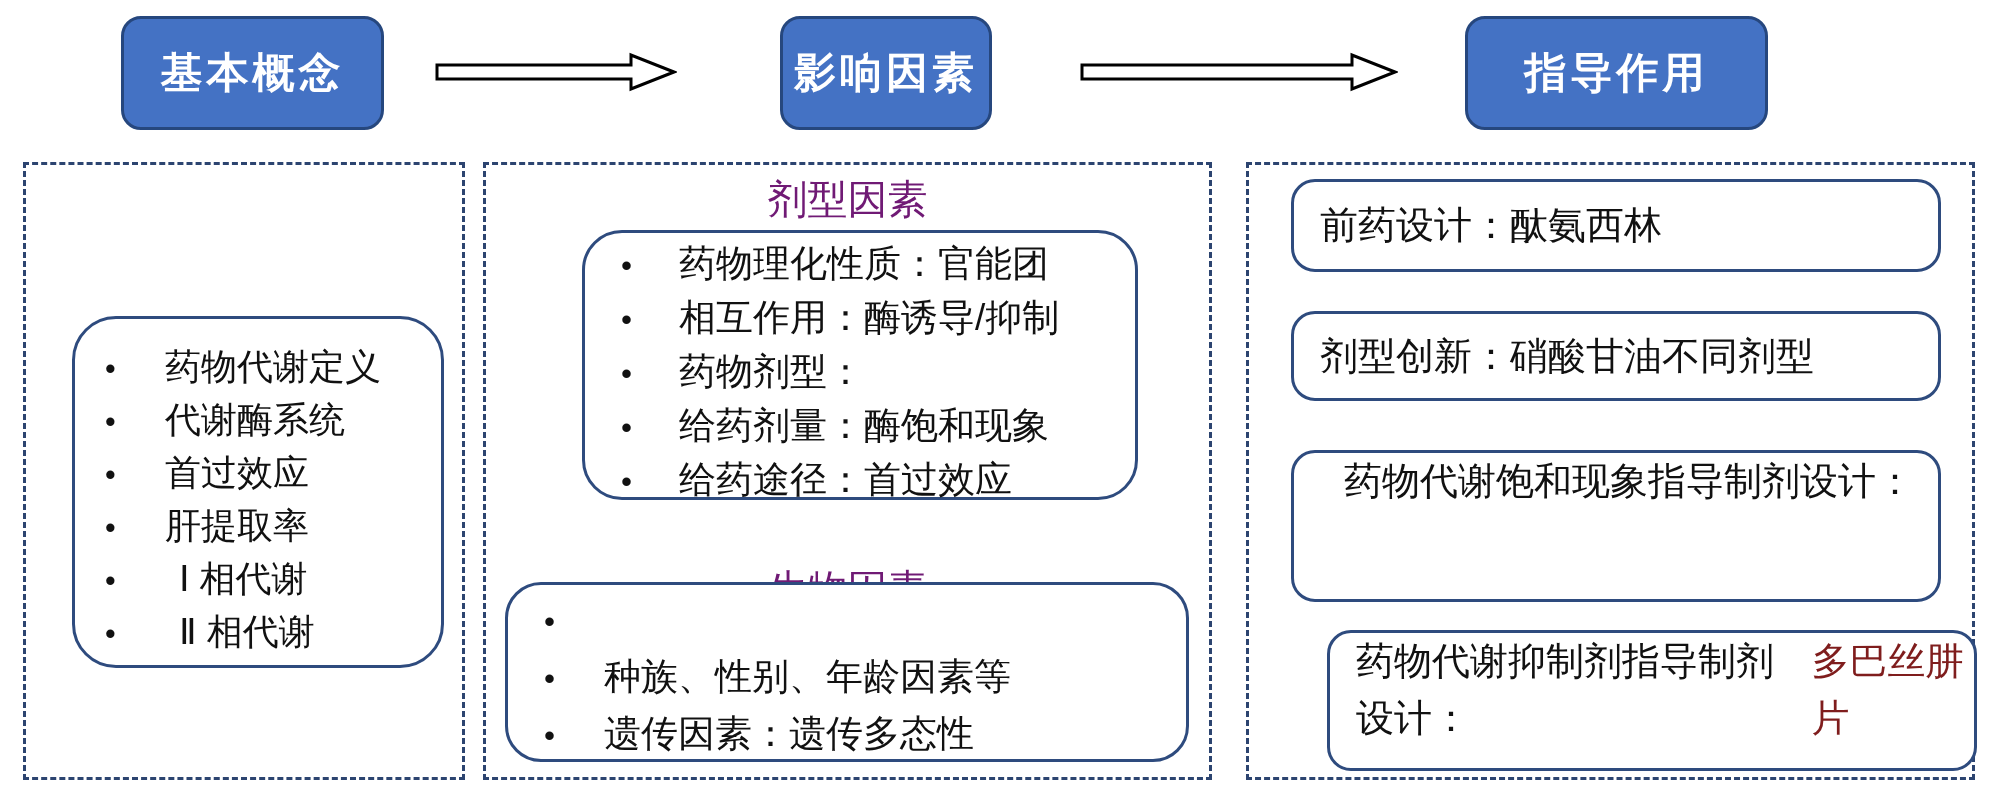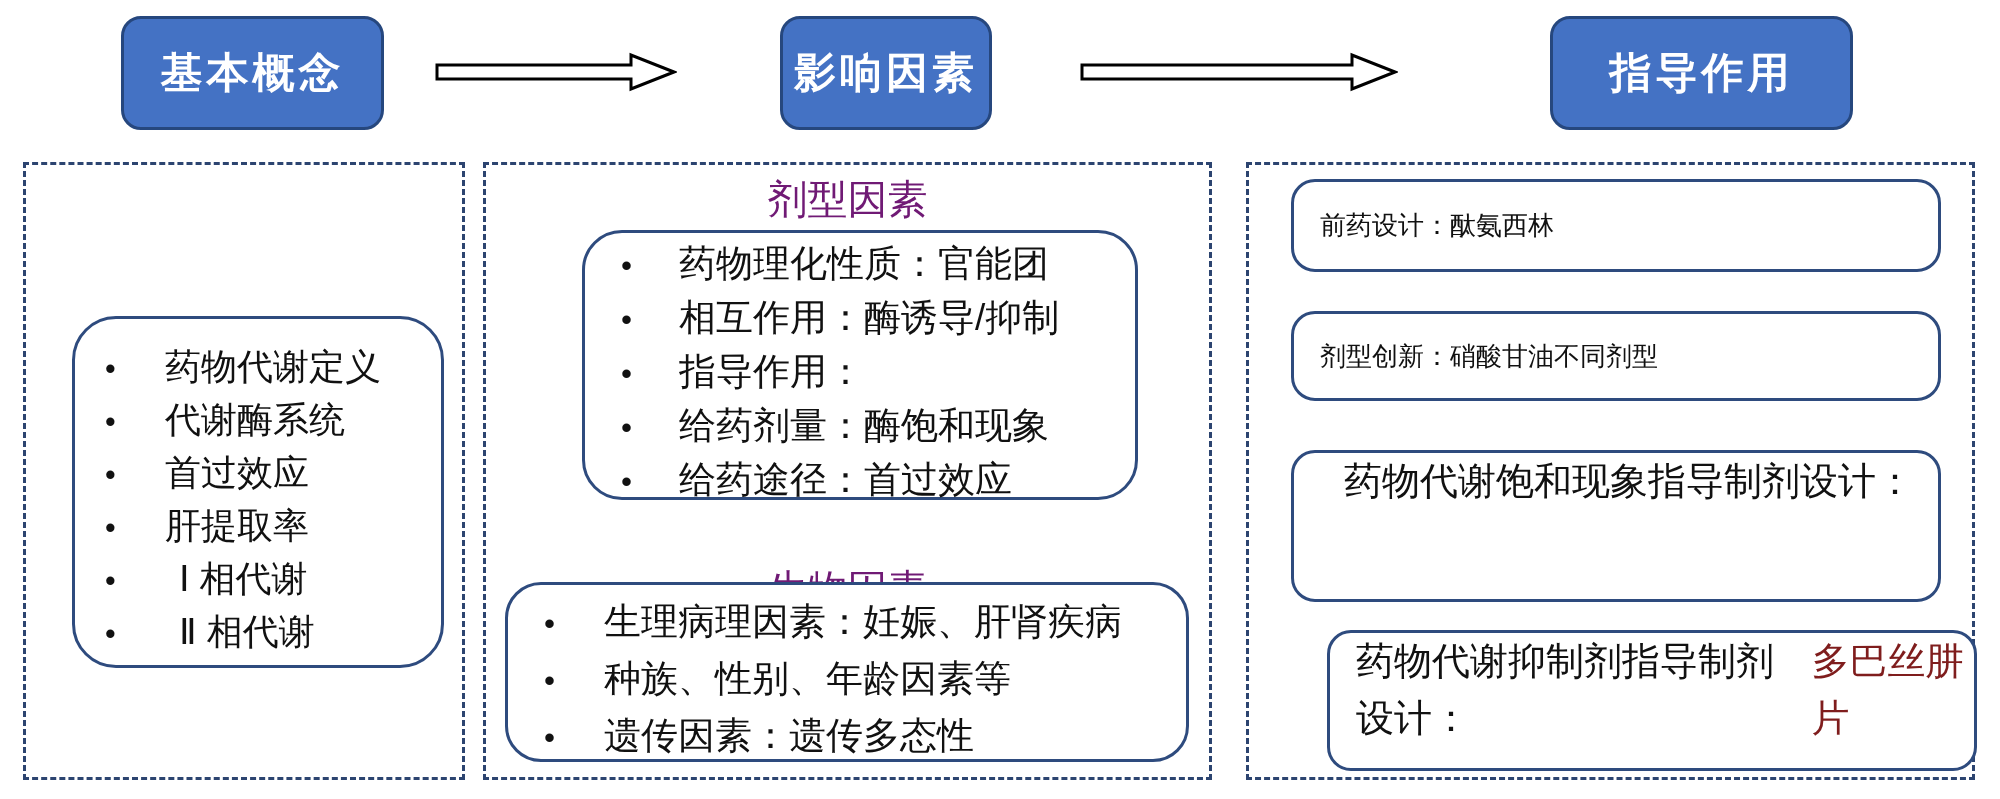--- a/index.html
+++ b/index.html
@@ -11,21 +11,21 @@
   }
   
   .hdr {
     position:absolute; top:16px; height:114px;
     background:#4472C4; border:3px solid #26477e; border-radius:20px;
     color:#ffffff; font-size:42px; font-weight:bold; letter-spacing:4px;
     display:flex; align-items:center; justify-content:center;
   }
   #hdr1 { left:121px; width:263px; }
   #hdr2 { left:732px; width:212px;margin-left:48px; }
-  #hdr3 { left:1550px; width:303px; }
+  #hdr3 { left:1465px; width:303px; }
   
   .arrow { position:absolute; top:50px; height:44px; }
   #arrow1 { left:435px; width:242px; }
   #arrow2 { left:1080px; width:318px; }
   .arrow svg { width:100%; height:100%; display:block; }
   
   .panel {
     position:absolute; top:162px; height:618px;
     border:3px dashed #2c4470; background:#ffffff;
   }
@@ -35,21 +35,21 @@
   
   .rbox { position:absolute; background:#ffffff; border:3px solid #2e4b7e; }
   #left-box { left:46px; top:151px; width:372px; height:352px; border-radius:44px; padding-top:22px; }
   #mid-box1 { left:96px; top:65px;  width:556px; height:270px; border-radius:40px; padding-top:5px; }
   #mid-box2 { left:19px; top:417px; width:684px; height:180px; border-radius:36px; padding-top:9px; }
   .rblock   { left:42px; width:650px; border-radius:24px; padding-left:26px; }
   #rbox1 { top:14px;  height:93px; }
   #rbox2 { top:146px; height:90px; }
   #rbox3 { top:285px; height:152px; }
   #rbox4 { top:465px; height:141px;margin-left:36px; }
-  .oneline { display:flex; align-items:center; font-size:26px; }
+  .oneline { display:flex; align-items:center; font-size:38px; }
   .twoline { display:flex; justify-content:center; font-size:38px; line-height:57px; }
   
   .sec-title {
     position:absolute; left:0; width:100%; text-align:center;
     font-size:40px; color:#701a75;
   }
   #mid-h1 { top:7px; }
   #mid-h2 { top:349px;margin-top:48px; }
   
   ul.blist { list-style:none; margin:0; padding:0; }
@@ -126,40 +126,39 @@
         <li>
             <span class="bullet">•</span>
             <span>药物理化性质：官能团</span>
           </li>
         <li>
             <span class="bullet">•</span>
             <span>相互作用：酶诱导/抑制</span>
           </li>
         <li>
             <span class="bullet">•</span>
-            <span>指导作用：</span>
+            <span>药物剂型：</span>
           </li>
         <li>
             <span class="bullet">•</span>
             <span>给药剂量：酶饱和现象</span>
           </li>
         <li>
             <span class="bullet">•</span>
             <span>给药途径：首过效应</span>
           </li>
       </ul>
     </div>
 
     <div class="sec-title" id="mid-h2">生物因素</div>
 
     <div class="rbox" id="mid-box2">
       <ul class="blist">
         <li>
             <span class="bullet">•</span>
-            <span>生理病理因素：妊娠、肝肾疾病</span>
           </li>
         <li>
             <span class="bullet">•</span>
             <span>种族、性别、年龄因素等</span>
           </li>
         <li>
             <span class="bullet">•</span>
             <span>遗传因素：遗传多态性</span>
           </li>
       </ul>

